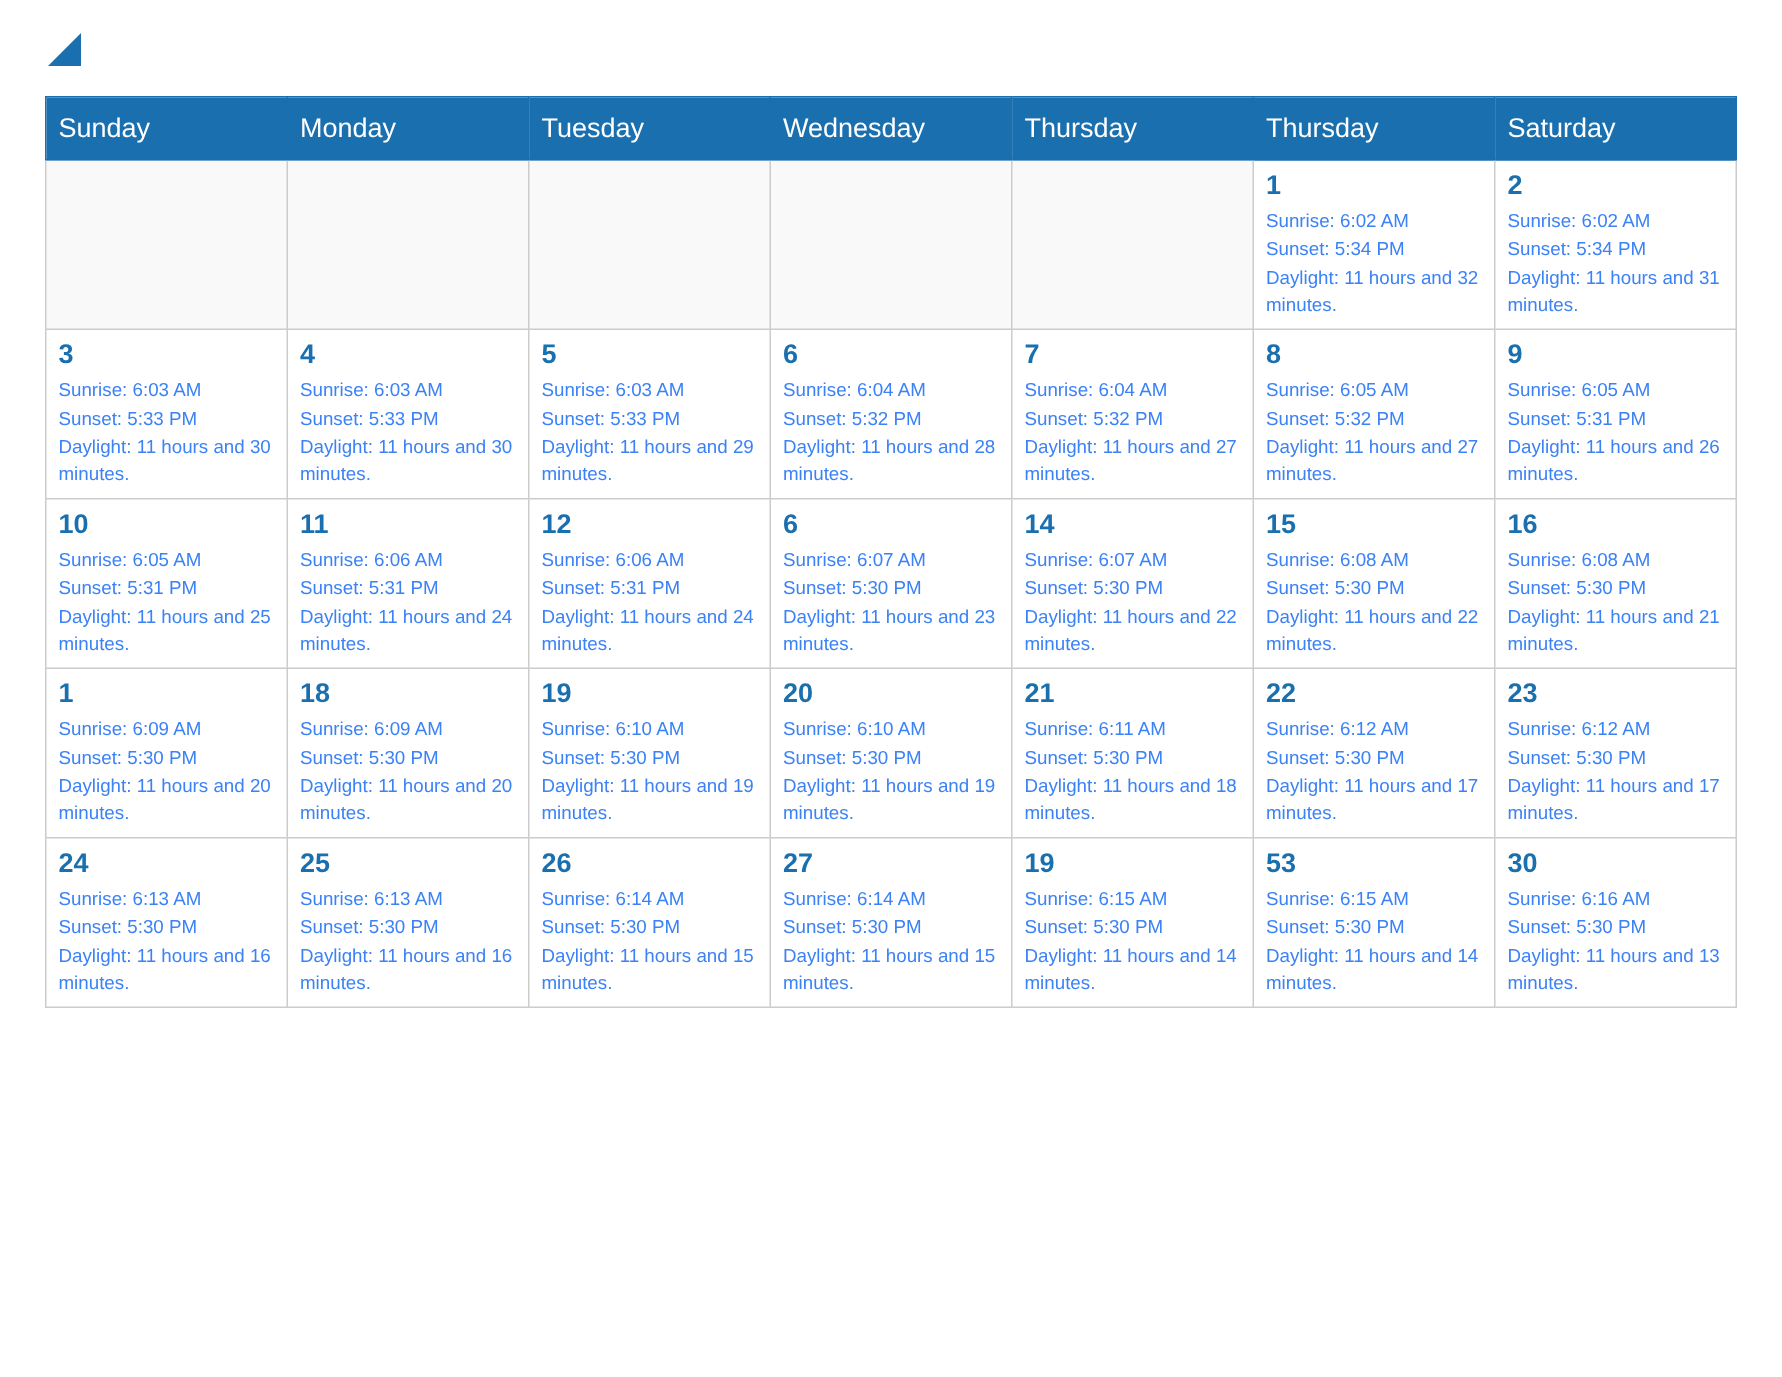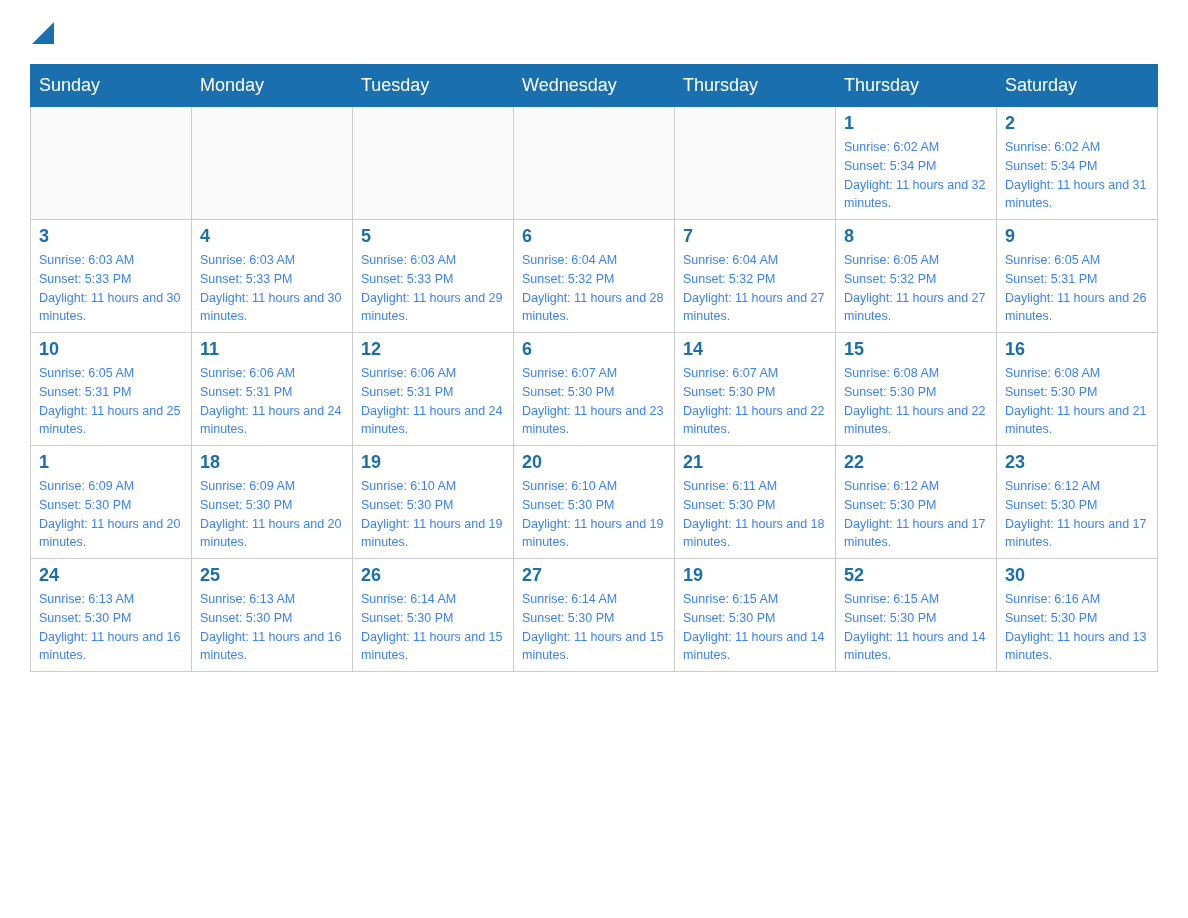--- a/index.html
+++ b/index.html
@@ -251,21 +251,21 @@
         </td>
         <td>
           <span class="day-number">27</span>
           <div class="day-info">Sunrise: 6:14 AM<br>Sunset: 5:30 PM<br>Daylight: 11 hours and 15 minutes.</div>
         </td>
         <td>
           <span class="day-number">19</span>
           <div class="day-info">Sunrise: 6:15 AM<br>Sunset: 5:30 PM<br>Daylight: 11 hours and 14 minutes.</div>
         </td>
         <td>
-          <span class="day-number">52</span>
+          <span class="day-number">53</span>
           <div class="day-info">Sunrise: 6:15 AM<br>Sunset: 5:30 PM<br>Daylight: 11 hours and 14 minutes.</div>
         </td>
         <td>
           <span class="day-number">30</span>
           <div class="day-info">Sunrise: 6:16 AM<br>Sunset: 5:30 PM<br>Daylight: 11 hours and 13 minutes.</div>
         </td>
       </tr>
     </tbody>
 </table>
 

